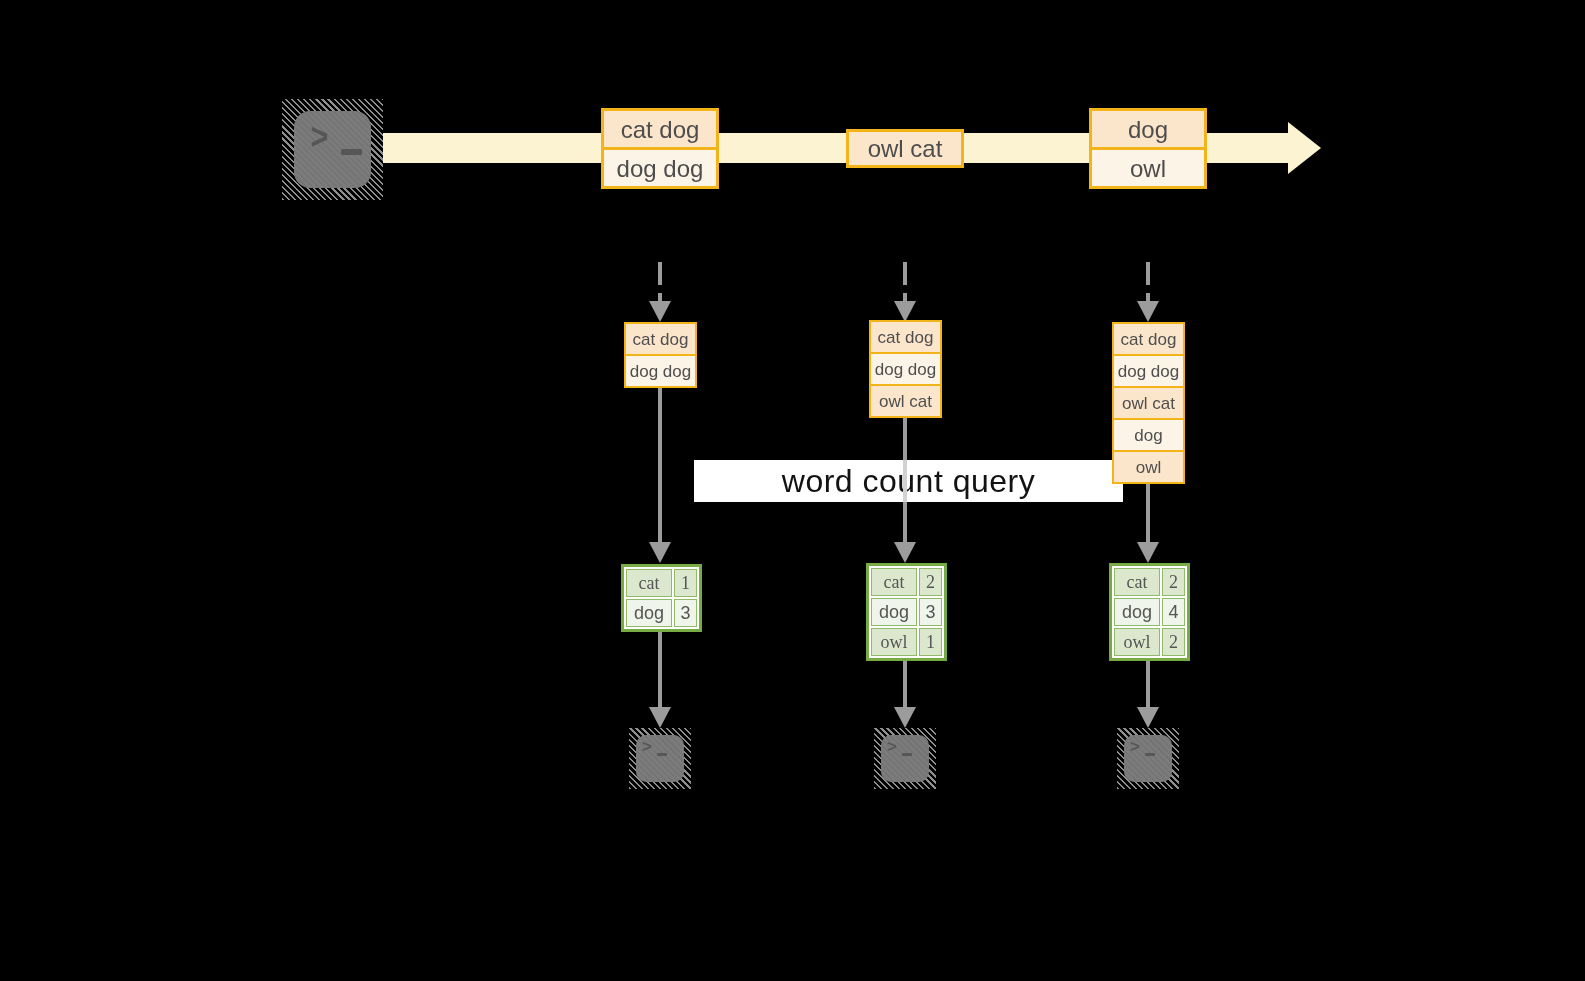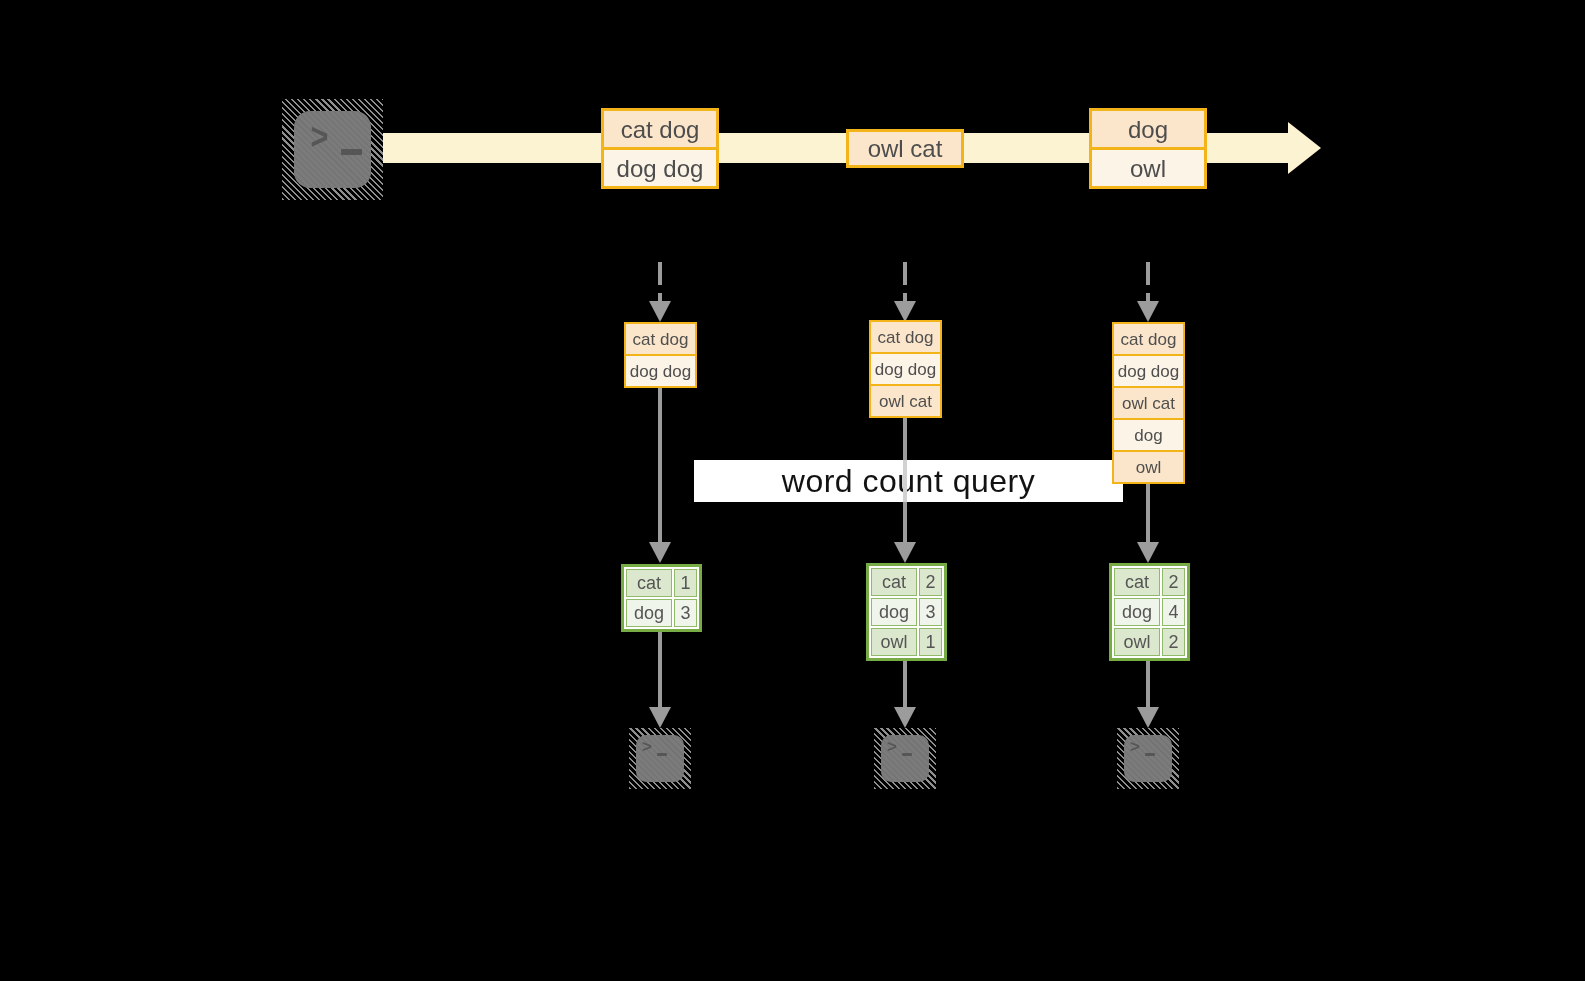--- a/index.html
+++ b/index.html
@@ -47,21 +47,21 @@
   
   .banner { position:absolute; left:694px; top:460px; width:429px; height:42px; background:#ffffff; z-index:2;
     display:flex; align-items:center; justify-content:center; font-size:32px; color:#121212; letter-spacing:0.5px; }
   .banner-line { position:absolute; left:903px; top:460px; width:4px; height:42px; background:#d2d2d2; z-index:3; }
 
   
   .gtable { position:absolute; border:3px solid #77AC45; background:#ffffff; border-collapse:separate; border-spacing:2px; z-index:2; }
   .gtable td { border:1px solid #90B968; text-align:center; font-size:18px; color:#555555; padding:0; height:26px; }
   .gtable td.w { width:44px; }
   .gtable td.n { width:21px; }
-  tr.gdark  td { background:#DCE8CE; }
+  tr.gdark  td { background:#DCE8CE;font-family:Liberation Serif, serif; }
   tr.glight td { background:#F0F5EB; }
 </style>
 </head>
 <body>
 
 <div class="canvas">
 
   <div class="stream-band"></div>
   <div class="stream-head"></div>
 

